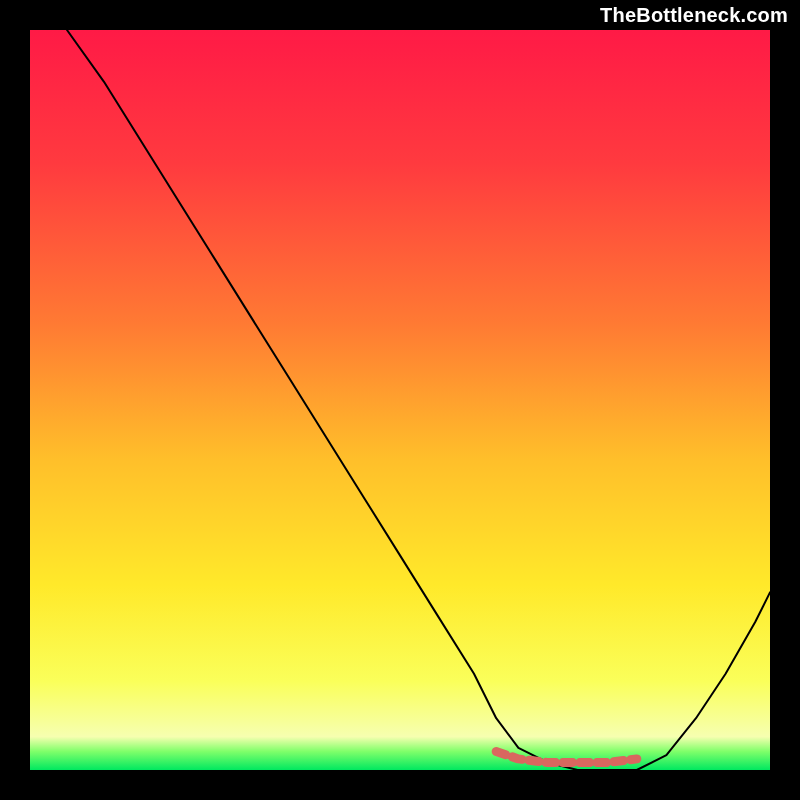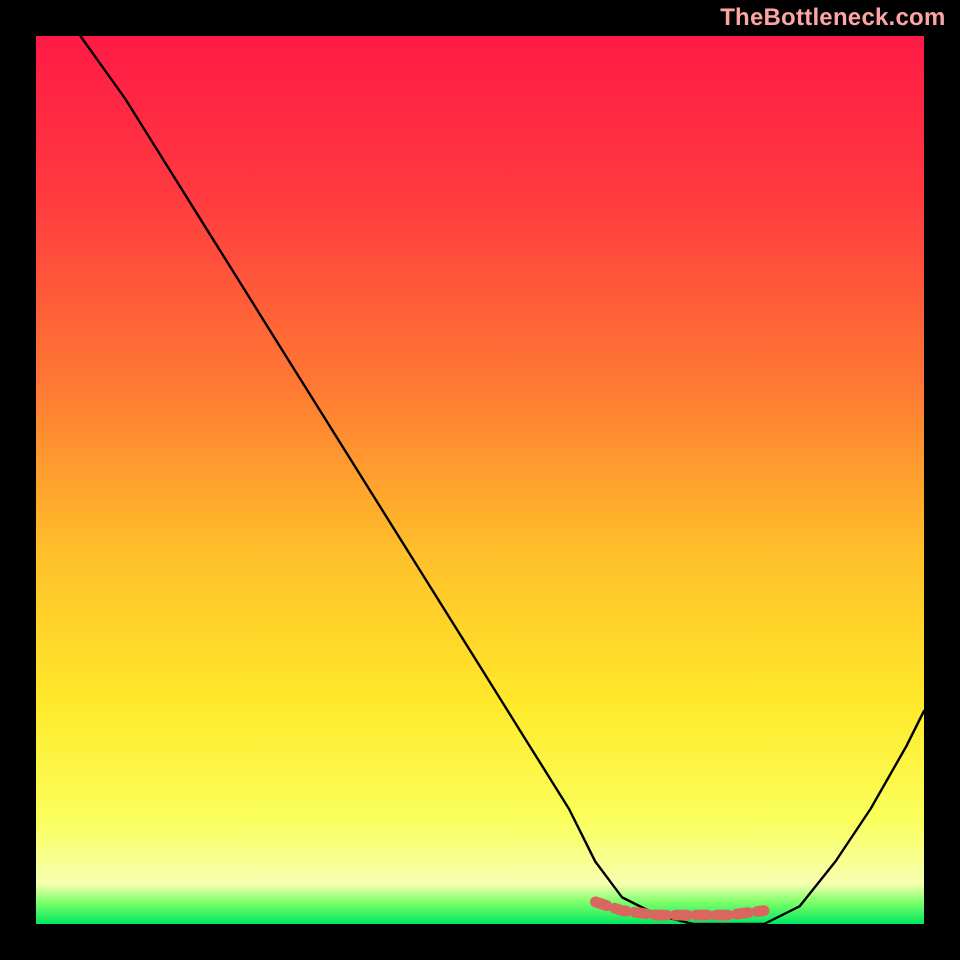--- a/index.html
+++ b/index.html
@@ -18,21 +18,21 @@
   }
   svg {
     display: block;
   }
   .watermark {
     position: absolute;
     top: 4px;
     right: 12px;
     font-size: 20px;
     font-weight: 600;
-    color: #fca5a5;
+    color: #ffffff;
     letter-spacing: 0.2px;
   }
 </style>
 </head>
 <body>
 
 <div class="canvas-wrap">
 
   <svg id="chart-svg" width="800" height="800" viewBox="0 0 800 800">
     <defs>

